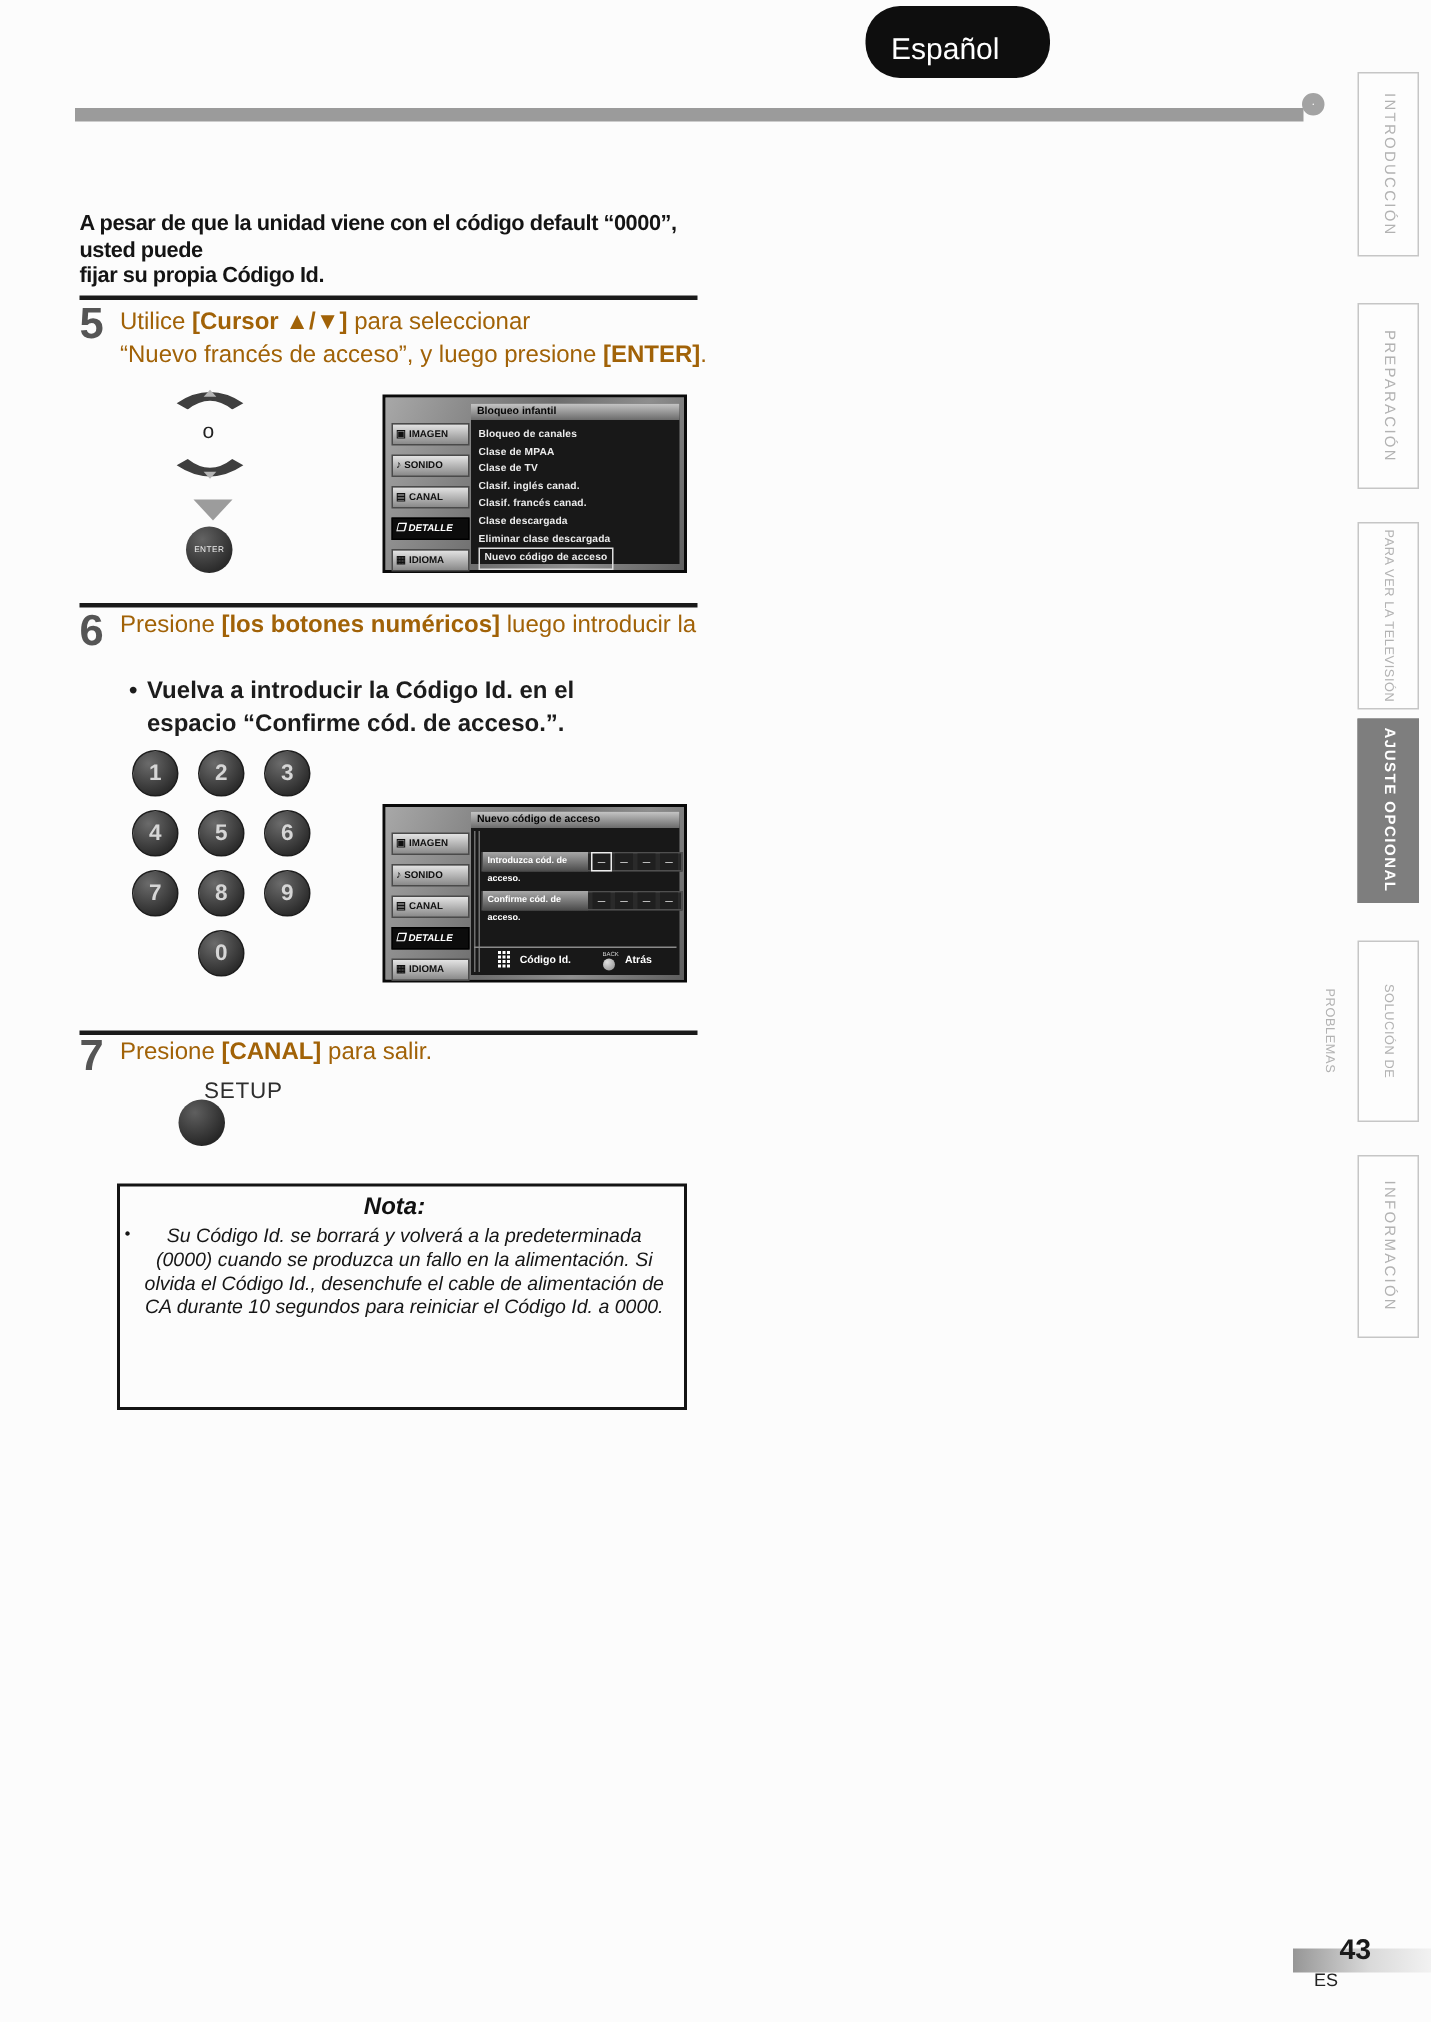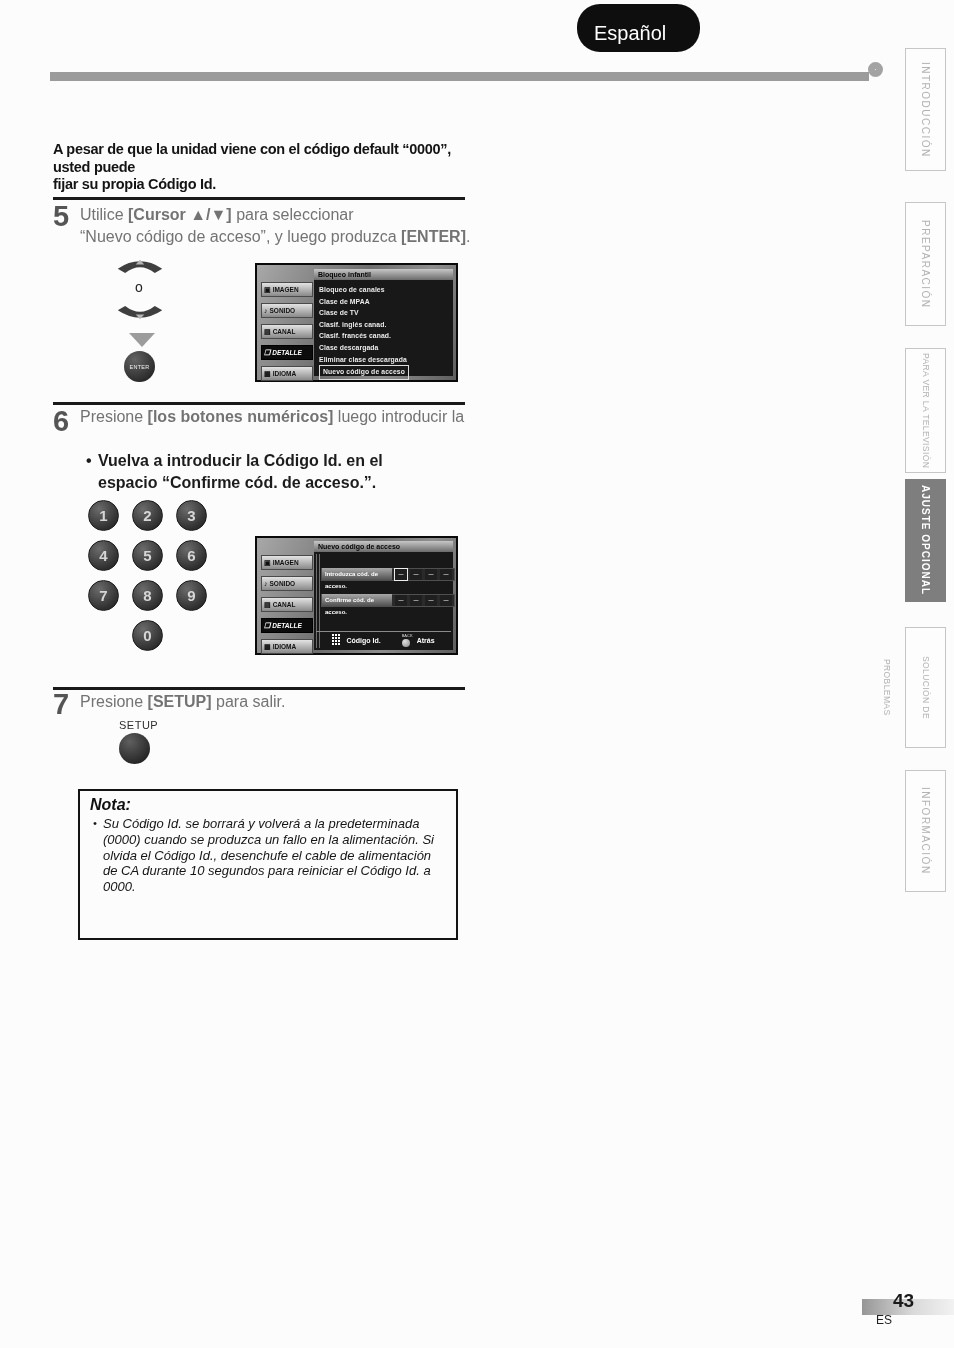--- a/index.html
+++ b/index.html
@@ -22,37 +22,37 @@
 
   
   .title { position:absolute; left:107px; top:96px; font-size:27px; font-weight:bold; color:#fff; letter-spacing:0.5px;
            text-shadow:0 1px 2px #6e6e6e, 1px 2px 3px #7a7a7a, -1px 0 2px #9a9a9a, 0 -1px 2px #ababab, 2px 3px 4px #8a8a8a; }
   .intro { position:absolute; left:53px; top:141px; width:414px; font-weight:bold; font-size:14.5px;
            line-height:17.5px; color:#141414; letter-spacing:-0.3px; }
 
   
   .rule { position:absolute; left:53px; width:412px; height:3px; background:#1a1a1a; }
   .step-num { position:absolute; left:53px; font-size:29px; font-weight:bold; color:#555; line-height:1; }
-  .step-text { position:absolute; left:80px; font-size:16px; line-height:22px; color:#737373; }
+  .step-text { position:absolute; left:80px; font-size:16px; line-height:22px; color:#a16207; }
   .bullet-item { position:absolute; left:84px; width:352px; font-size:16px; line-height:22px; color:#1c1c1c; padding-left:14px;font-weight:bold; }
   .bullet-item::before { content:"•"; position:absolute; left:2px; top:0; }
 
   
   .cur-up   { position:absolute; left:116px; top:255px; }
   .or-label { position:absolute; left:135px; top:279px; font-size:14px; color:#222; }
   .cur-down { position:absolute; left:116px; top:306px; }
   .tri-down { position:absolute; left:129px; top:333px; width:0; height:0;
               border-left:13px solid transparent; border-right:13px solid transparent; border-top:14px solid #9c9c9c; }
   .enter-btn { position:absolute; left:124px; top:351px; width:31px; height:31px; border-radius:50%;
                background:radial-gradient(circle at 35% 28%, #636363, #2a2a2a 75%); color:#f0f0f0;
                font-size:5.5px; letter-spacing:0.3px; display:flex; align-items:center; justify-content:center; }
   .np { position:absolute; width:31px; height:31px; border-radius:50%; border:1px solid #1c1c1c;
         background:radial-gradient(circle at 35% 28%, #6b6b6b, #2c2c2c 75%); color:#d6d6d6;
         font-size:15px; font-weight:bold; display:flex; align-items:center; justify-content:center; }
-  .setup-label { position:absolute; left:119px; top:719px; font-size:11px; color:#2e2e2e; letter-spacing:0.5px; }
+  .setup-label { position:absolute; left:136px; top:719px; font-size:15px; color:#2e2e2e; letter-spacing:0.5px; }
   .setup-btn { position:absolute; left:119px; top:733px; width:31px; height:31px; border-radius:50%;
                background:radial-gradient(circle at 35% 28%, #5f5f5f, #262626 75%); }
 
   
   .tvshot { position:absolute; width:203px; height:119px; border:2px solid #0a0a0a;
             background:linear-gradient(115deg,#a8a8a8,#6d6d6d 45%,#8e8e8e 70%,#5e5e5e); }
   .tv-side-btn { position:absolute; left:4px; width:52px; height:15px;
                  background:linear-gradient(#e3e3e3,#898989); border:1px solid #4a4a4a;
                  display:flex; align-items:center; gap:2px; padding-left:2px;
                  font-size:6.5px; font-weight:bold; color:#101010; }
@@ -80,21 +80,21 @@
   .kp-dots::before { content:""; position:absolute; left:0; top:0; width:2px; height:2px; background:#fff;
       box-shadow:3px 0 0 #fff,6px 0 0 #fff,0 3px 0 #fff,3px 3px 0 #fff,6px 3px 0 #fff,
                  0 6px 0 #fff,3px 6px 0 #fff,6px 6px 0 #fff,0 9px 0 #fff,3px 9px 0 #fff,6px 9px 0 #fff; }
   .back-wrap { position:relative; width:10px; height:15px; margin-left:16px; }
   .back-small { position:absolute; top:0; left:0; font-size:4px; color:#ddd; font-weight:normal; }
   .back-dot { position:absolute; left:0; top:6px; width:8px; height:8px; border-radius:50%;
               background:radial-gradient(circle at 35% 30%, #e0e0e0, #8a8a8a); }
 
   
   .note-box { position:absolute; left:78px; top:789px; width:380px; height:151px; border:2px solid #141414;
-              padding:5px 10px 0 10px; }
+              padding:5px 10px 0 0;text-align:center; }
   .note-title { font-size:16px; font-weight:bold; font-style:italic; color:#111; }
   .note-item { position:relative; padding-left:13px; font-size:13px; font-style:italic; line-height:15.8px;
                color:#161616; margin-top:2px; }
   .note-item::before { content:"•"; position:absolute; left:3px; top:0; font-size:11px; }
 
   
   .foot-bar { position:absolute; left:862px; top:1299px; width:92px; height:16px;
               background:linear-gradient(to right,#969696,#d9d9d9 55%,#f2f2f2); }
   .foot-num { position:absolute; left:893px; top:1290px; font-size:19px; font-weight:bold; color:#1a1a1a; }
   .foot-lang { position:absolute; left:876px; top:1313px; font-size:12px; color:#222; }
@@ -119,21 +119,21 @@
 
   <div class="intro">
     <span style="display:block">A pesar de que la unidad viene con el código default “0000”, usted puede</span>
     <span style="display:block">fijar su propia Código Id.</span>
   </div>
 
   <div class="rule" style="top:197px;"></div>
   <div class="step-num" style="top:202px;">5</div>
   <div class="step-text" style="top:204px;">
     <div><span>Utilice </span><b>[Cursor ▲/▼]</b><span> para seleccionar</span></div>
-    <div><span>“Nuevo código de acceso”, y luego produzca </span><b>[ENTER]</b><span>.</span></div>
+    <div><span>“Nuevo francés de acceso”, y luego presione </span><b>[ENTER]</b><span>.</span></div>
   </div>
 
   <svg class="cur-up" width="48" height="18" viewBox="0 0 90 34">
     <path d="M3,26 Q45,-2 87,26 L73,34 Q45,12 17,34 Z" fill="#3f3f3f"></path>
     <polygon points="45,9 37,18 53,18" fill="#b5b5b5"></polygon>
   </svg>
   <div class="or-label">o</div>
   <svg class="cur-down" width="48" height="18" viewBox="0 0 90 34">
     <path d="M3,8 Q45,36 87,8 L73,0 Q45,22 17,0 Z" fill="#3f3f3f"></path>
     <polygon points="45,25 37,16 53,16" fill="#b5b5b5"></polygon>
@@ -244,21 +244,21 @@
       </div>
     <div class="tv-side-btn" style="top:101px;">
         <span class="ic">▦</span>
         <span>IDIOMA</span>
       </div>
   </div>
 
   <div class="rule" style="top:687px;"></div>
   <div class="step-num" style="top:690px;">7</div>
   <div class="step-text" style="top:691px;">
-    <div><span>Presione </span><b>[SETUP]</b><span> para salir.</span></div>
+    <div><span>Presione </span><b>[CANAL]</b><span> para salir.</span></div>
   </div>
   <div class="setup-label">SETUP</div>
   <div class="setup-btn"></div>
 
   <div class="note-box">
     <div class="note-title">Nota:</div>
     <div class="note-item">Su Código Id. se borrará y volverá a la predeterminada (0000) cuando se produzca un fallo en la alimentación. Si olvida el Código Id., desenchufe el cable de alimentación de CA durante 10 segundos para reiniciar el Código Id. a 0000.</div>
   </div>
 
   <div class="foot-bar"></div>

